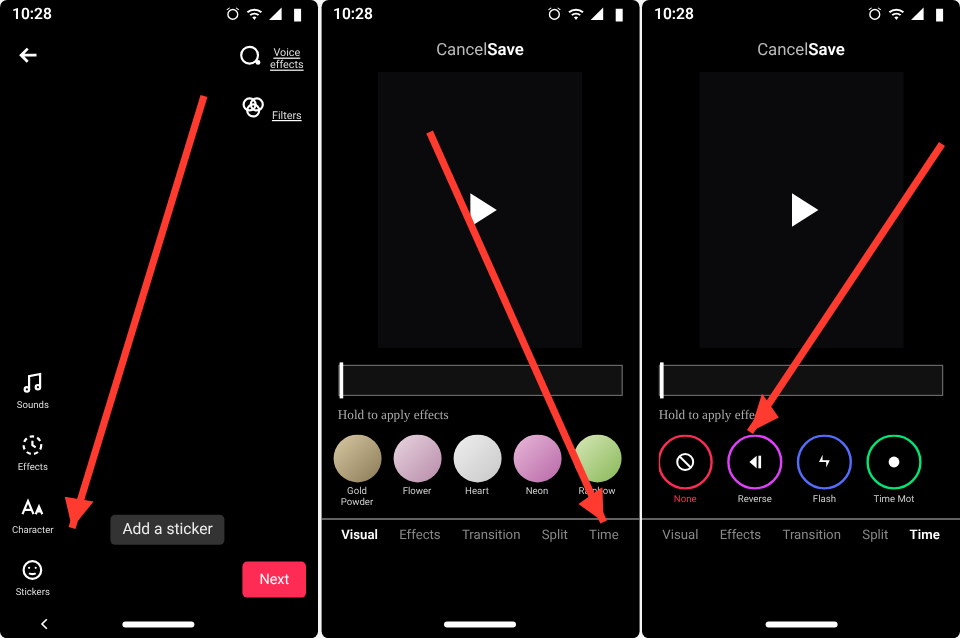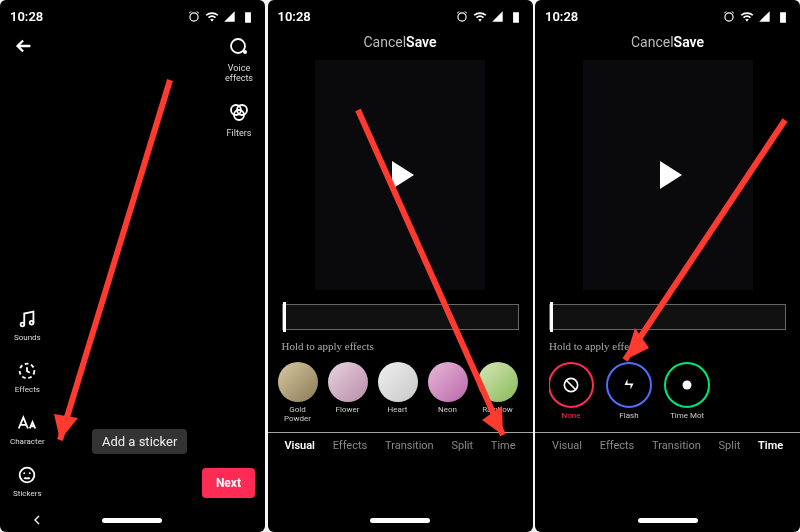--- a/index.html
+++ b/index.html
@@ -1,34 +1,34 @@
 <!DOCTYPE html>
 <html><head>
 <meta charset="utf-8">
 <style>
   html,body{margin:0;padding:0;background:#f0f0f0;font-family:-apple-system,BlinkMacSystemFont,"Segoe UI",Roboto,Arial,sans-serif;}
   .stage{width:800px;height:532px;position:relative;background:#f5f5f5;display:flex;gap:2px;justify-content:space-between;}
   .phone{width:265px;height:532px;background:#000;position:relative;color:#fff;overflow:hidden;border-radius:6px;}
   
-  .status{height:24px;display:flex;justify-content:space-between;align-items:flex-end;padding:0 10px;font-size:13px;font-weight:600;}
+  .status{height:24px;display:flex;justify-content:space-between;align-items:center;padding:0 10px;font-size:13px;font-weight:600;}
   .status .right{display:flex;gap:4px;align-items:center;font-size:12px;}
   .status svg{width:14px;height:14px;fill:#fff;}
   
   .s1-top{position:absolute;top:28px;left:0;right:0;display:flex;justify-content:space-between;align-items:flex-start;padding:6px 12px;}
   .back{width:24px;height:24px;display:flex;align-items:center;justify-content:center;}
   .s1-side{display:flex;flex-direction:column;align-items:center;gap:16px;}
-  .side-item{display:flex;flex-direction:column;align-items:center;gap:3px;}
+  .side-item{display:flex;flex-direction:row;align-items:flex-end;gap:3px;text-decoration:underline;}
   .side-item .lbl{font-size:9px;color:#ddd;}
   .circ26{width:26px;height:26px;display:flex;align-items:center;justify-content:center;}
   .s1-tooltip{position:absolute;bottom:78px;left:92px;background:#333;color:#eee;font-size:13px;padding:5px 10px;border-radius:4px;}
   .s1-bottom{position:absolute;bottom:34px;left:0;right:0;display:flex;align-items:flex-end;padding:0 10px;}
   .s1-tools{display:flex;gap:18px;flex-direction:column;}
   .tool{display:flex;flex-direction:column;align-items:center;gap:3px;}
   .tool .tlbl{font-size:8px;color:#ddd;}
-  .next-btn{margin-left:auto;background:#fe2c55;color:#fff;font-size:12px;font-weight:700;padding:8px 14px;border-radius:4px;}
+  .next-btn{margin-left:auto;background:#fe2c55;color:#fff;font-size:12px;font-weight:400;padding:8px 14px;border-radius:4px;}
   .navbar{position:absolute;bottom:0;left:0;right:0;height:24px;display:flex;justify-content:center;align-items:center;}
   .pill{width:60px;height:5px;background:#fff;border-radius:3px;}
   .nav3{display:flex;width:100%;justify-content:space-around;align-items:center;}
   
   .hdr{position:absolute;top:26px;left:0;right:0;height:32px;display:flex;justify-content:center;align-items:center;padding:0 14px;font-size:14px;color:#bbb;}
   .hdr .save{color:#fff;font-weight:600;}
   .preview{position:absolute;top:60px;left:50%;transform:translateX(-50%);width:170px;height:230px;background:#0a0a0c;display:flex;align-items:center;justify-content:center;}
   .play{width:0;height:0;border-left:22px solid #fff;border-top:14px solid transparent;border-bottom:14px solid transparent;margin-left:6px;}
   .timeline{position:absolute;top:304px;left:14px;right:14px;height:24px;border:1px solid #666;background:#111;}
   .timeline .cursor{position:absolute;left:0;top:-3px;width:3px;height:30px;background:#fff;}
@@ -273,20 +273,29 @@
       <div class="fx red">
         <div class="ring red">
             <svg width="20" height="20" viewBox="0 0 24 24" fill="none" stroke="#fff" stroke-width="2">
               <circle cx="12" cy="12" r="8"></circle>
               <path d="M6 6l12 12"></path>
             </svg>
           </div>
         <span class="flbl">None</span>
       </div>
       <div class="fx">
+        <div class="ring magenta">
+            <svg width="18" height="18" viewBox="0 0 24 24" fill="#fff">
+              <path d="M14 5l-8 7 8 7z"></path>
+              <rect x="16" y="5" width="3" height="14"></rect>
+            </svg>
+          </div>
+        <span class="flbl">Reverse</span>
+      </div>
+      <div class="fx">
         <div class="ring blue">
             <svg width="18" height="18" viewBox="0 0 24 24" fill="#fff">
               <path d="M6 12l4-8v6h8l-4 8v-6z"></path>
             </svg>
           </div>
         <span class="flbl">Flash</span>
       </div>
       <div class="fx">
         <div class="ring green">
             <svg width="18" height="18" viewBox="0 0 24 24" fill="#fff">

